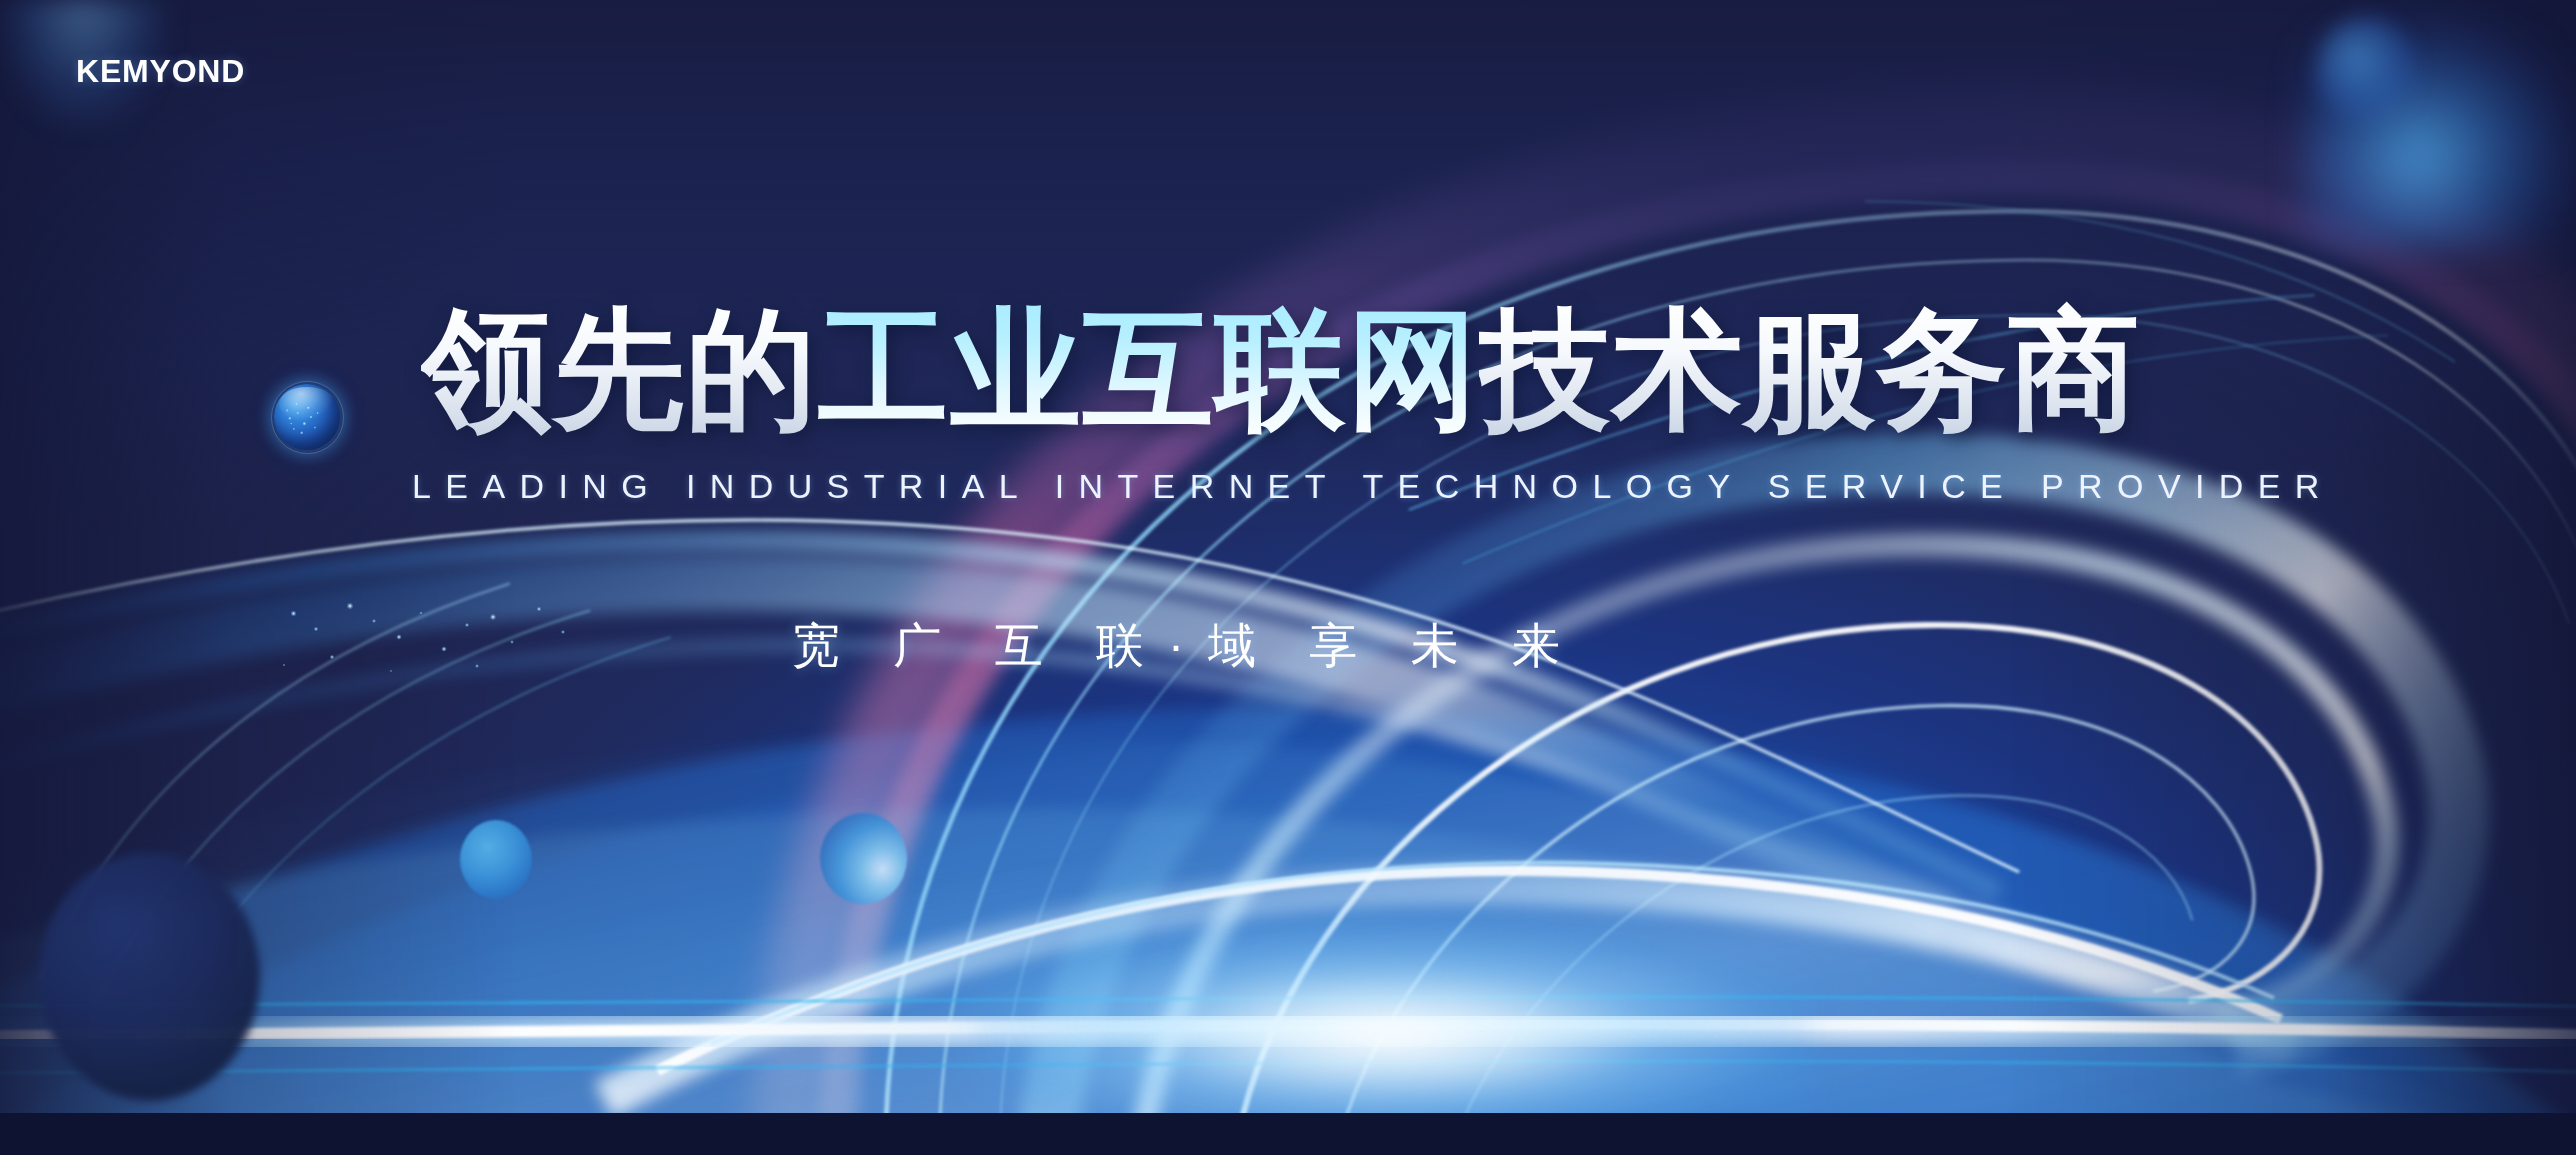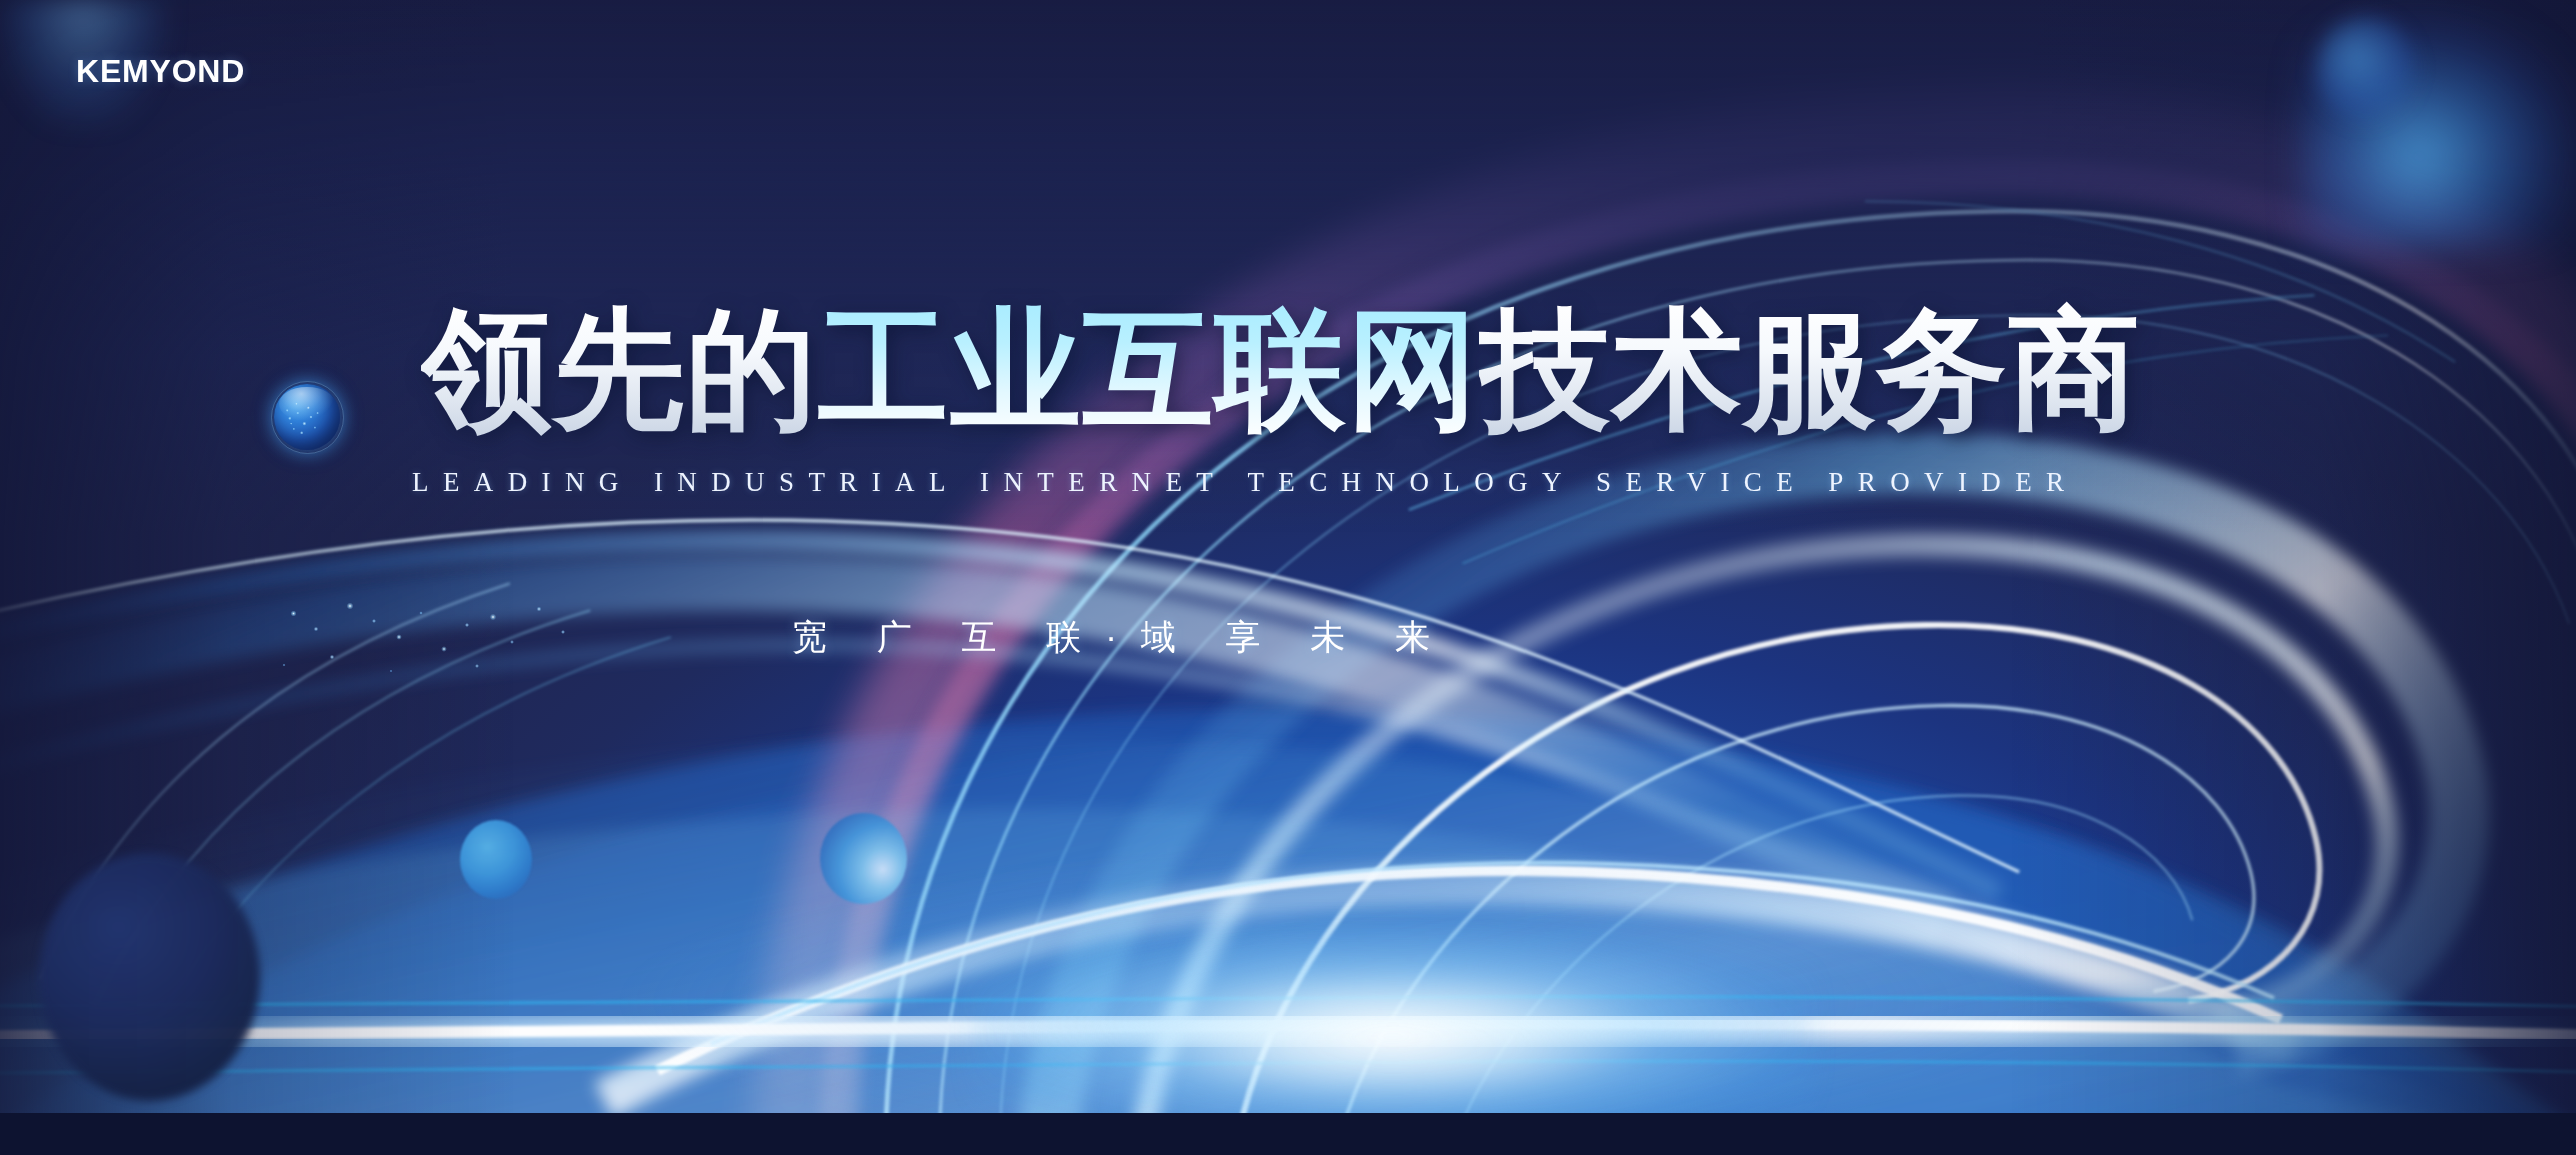--- a/index.html
+++ b/index.html
@@ -221,34 +221,34 @@
     background-image: linear-gradient(180deg, #a8ecff 0%, #b9f0ff 30%, #e3f8ff 66%, #ffffff 100%);
     -webkit-background-clip: text;
     background-clip: text;
     color: transparent;
   }
 
   #subtitle {
     position: absolute;
     left: 412px;
     top: 467px;
-    font-family: Liberation Serif, serif;
-    font-size: 27px;
+    font-family: Liberation Sans, sans-serif;
+    font-size: 34px;
     font-weight: 400;
     letter-spacing: 14.4px;
     color: #eef4ff;
     white-space: nowrap;
     text-shadow: 0 0 6.7px rgba(150,200,255,0.35);
   }
 
   #slogan {
     position: absolute;
     left: 792px;
     top: 614px;
-    font-size: 35px;
+    font-size: 48px;
     font-weight: 300;
     letter-spacing: 20px;
     color: #ffffff;
     white-space: nowrap;
     text-shadow: 0 0 12px rgba(150,205,255,0.42);
   }
   #slogan .dot-sep {
     display: inline-block;
     padding: 0 4px;
   }

